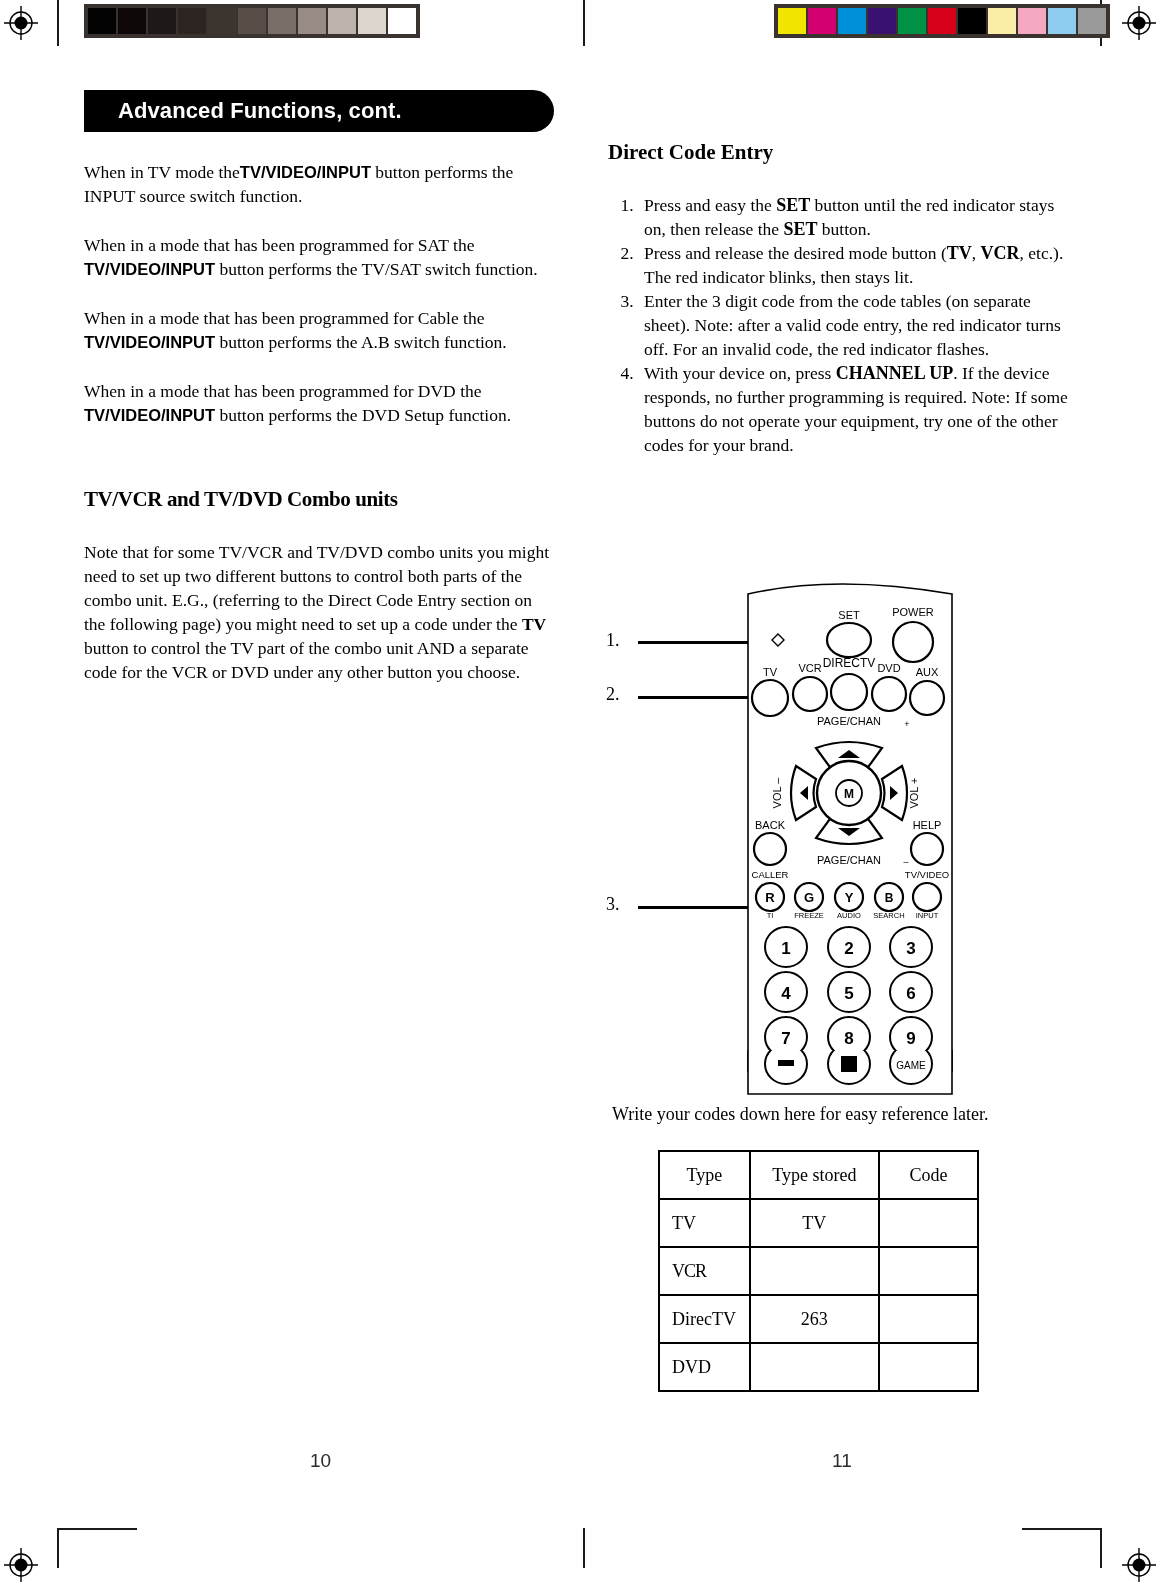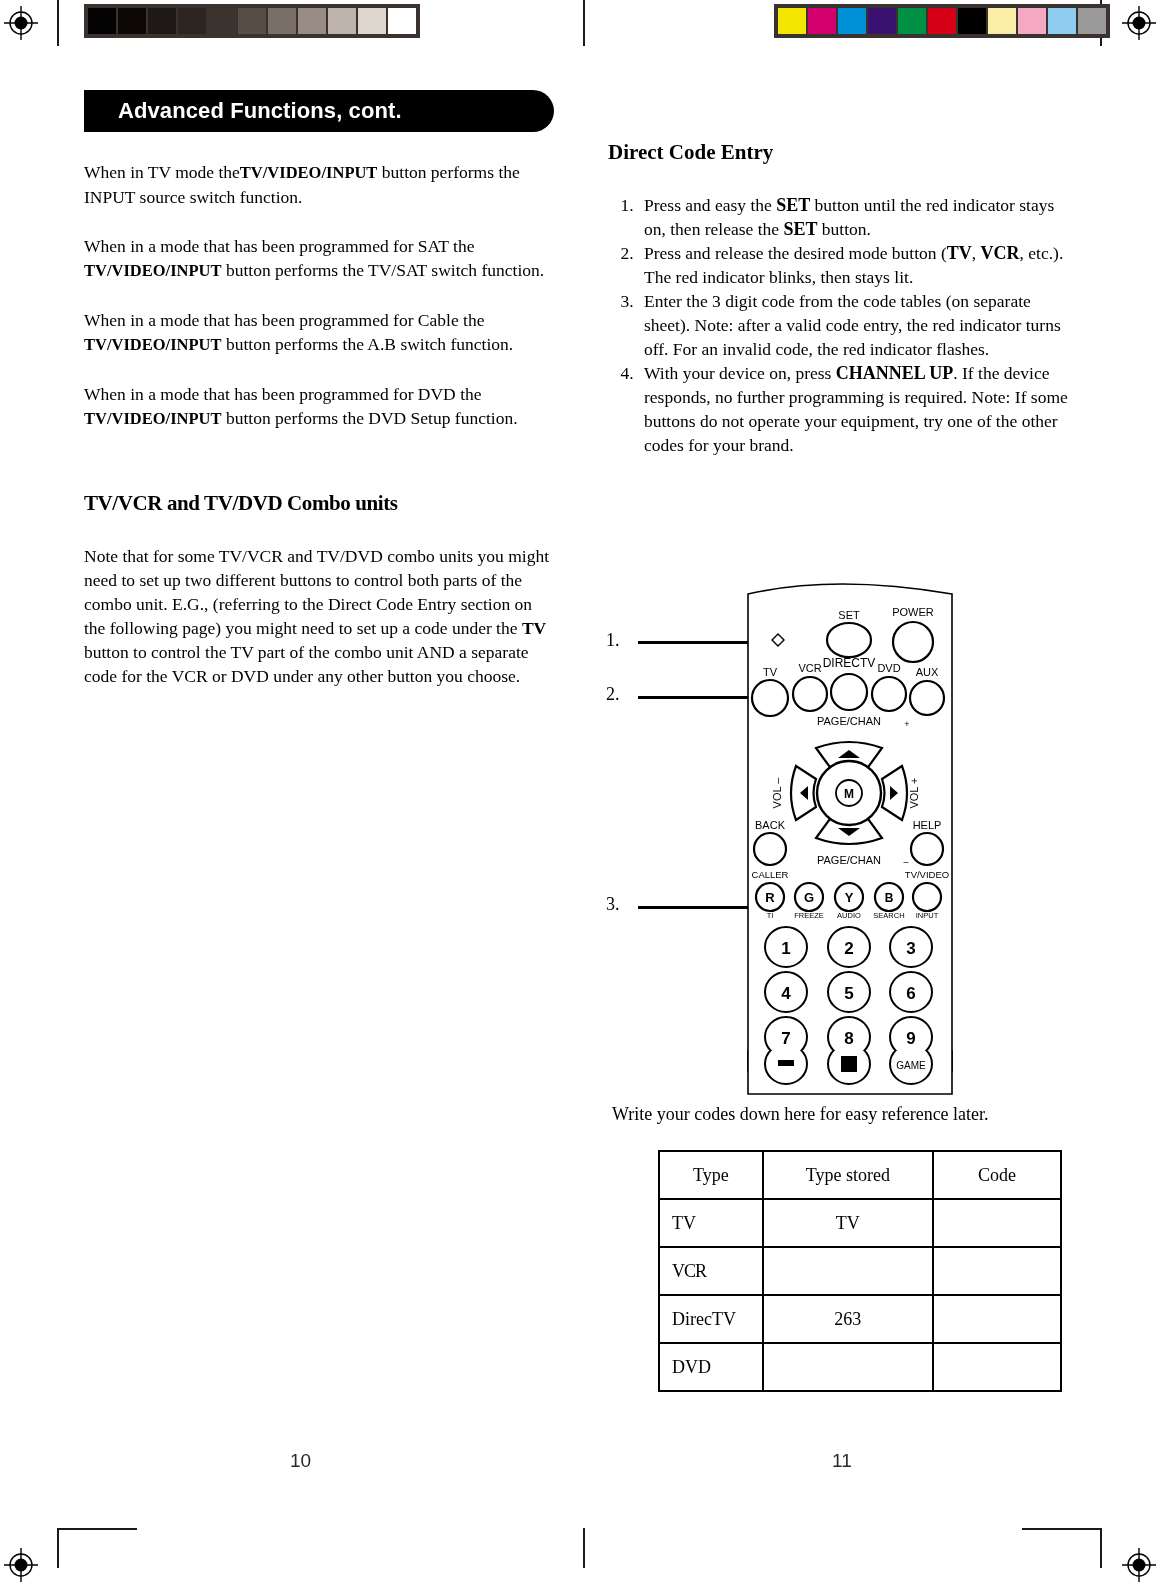--- a/index.html
+++ b/index.html
@@ -65,21 +65,21 @@
   h2.sub-head.tight { letter-spacing: -0.4px; }
 
   p.body-text {
     font-size: 17.5px;
     line-height: 24px;
     margin: 25px 0 0 0;
     text-align: left;
   }
   p.body-text.first { margin-top: 28px; }
   p.body-text b { font-weight: bold; }
-  .nb { font-weight: bold; font-family: Liberation Serif, serif; font-size: 16.5px; }
+  .nb { font-weight: bold; font-family: Liberation Sans, sans-serif; font-size: 16.5px; }
   .sc { font-variant: small-caps; font-weight: bold; font-size: 18px; }
 
   ol.steps {
     margin: 28px 0 0 0;
     padding-left: 30px;
     font-size: 17.5px;
     line-height: 24px;
   }
   ol.steps li { margin-bottom: 0px; padding-left: 6px; }
 
@@ -107,21 +107,21 @@
     position: absolute;
     left: 612px;
     top: 1104px;
     font-size: 18px;
   }
   table.codes {
     position: absolute;
     left: 658px;
     top: 1150px;
     border-collapse: collapse;
-    width: 404px;
+    width: 321px;
   }
   table.codes th, table.codes td {
     border: 2px solid #000;
     height: 48px;
     font-weight: normal;
     font-size: 18px;
     font-family: "Liberation Serif", serif;
   }
   table.codes th { text-align: center; }
   table.codes td.type-cell {
@@ -136,21 +136,21 @@
   table.codes th.c3 { width: 116px; }
   .cond { font-family: "Liberation Sans", sans-serif; font-size: 16px; letter-spacing: -1px; }
 
   
   .folio {
     position: absolute;
     font-family: "Liberation Sans", sans-serif;
     font-size: 19px;
     color: #2a2a2a;
   }
-  .folio-left  { left: 290px; top: 1450px; }
+  .folio-left  { left: 310px; top: 1450px; }
   .folio-right { left: 832px; top: 1450px; }
 </style>
 </head>
 <body>
 
 <div class="reg-mark" style="left:4px;top:6px;">
   <svg width="34" height="34" viewBox="0 0 34 34">
     <line x1="17" y1="0" x2="17" y2="34" stroke="#000" stroke-width="1.4"></line>
     <line x1="0" y1="17" x2="34" y2="17" stroke="#000" stroke-width="1.4"></line>
     <circle cx="17" cy="17" r="11" fill="none" stroke="#000" stroke-width="1.4"></circle>

